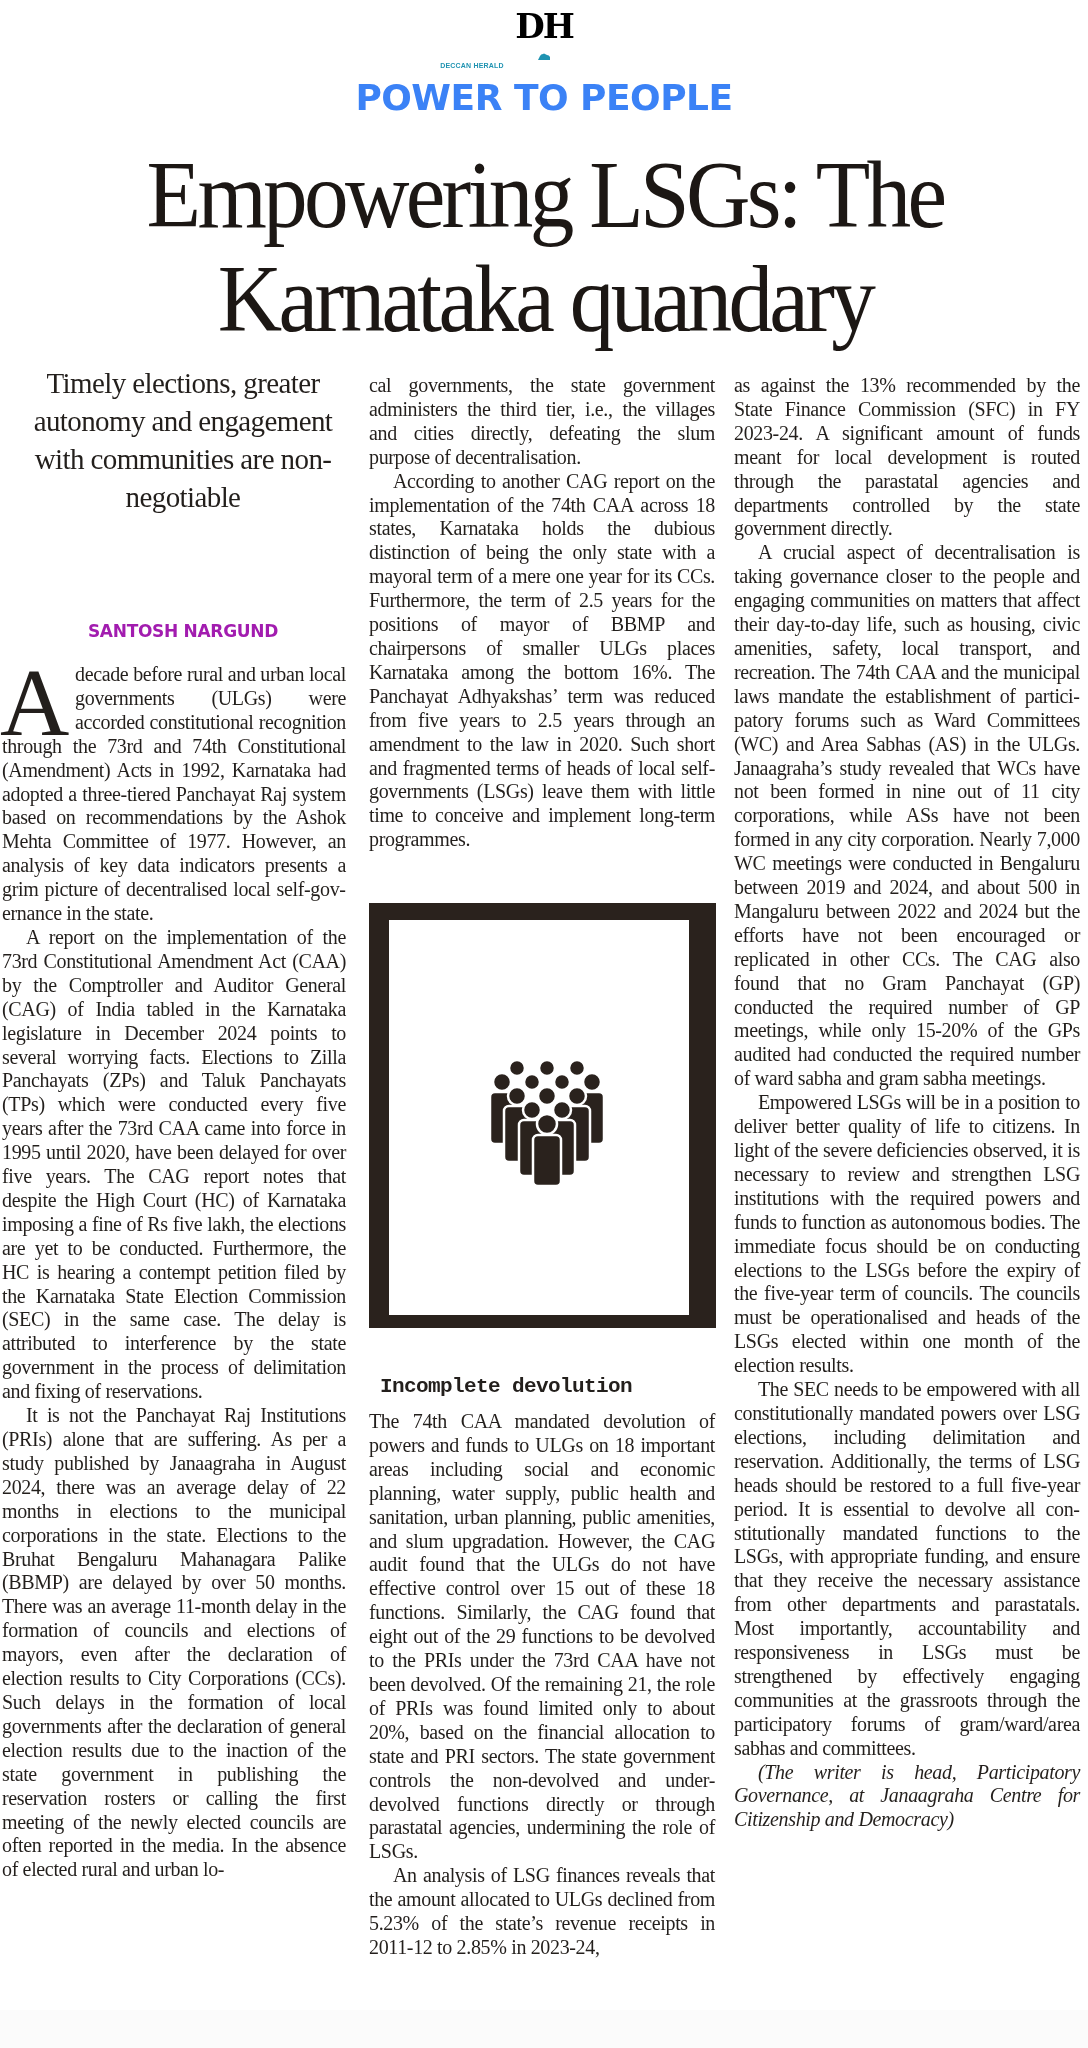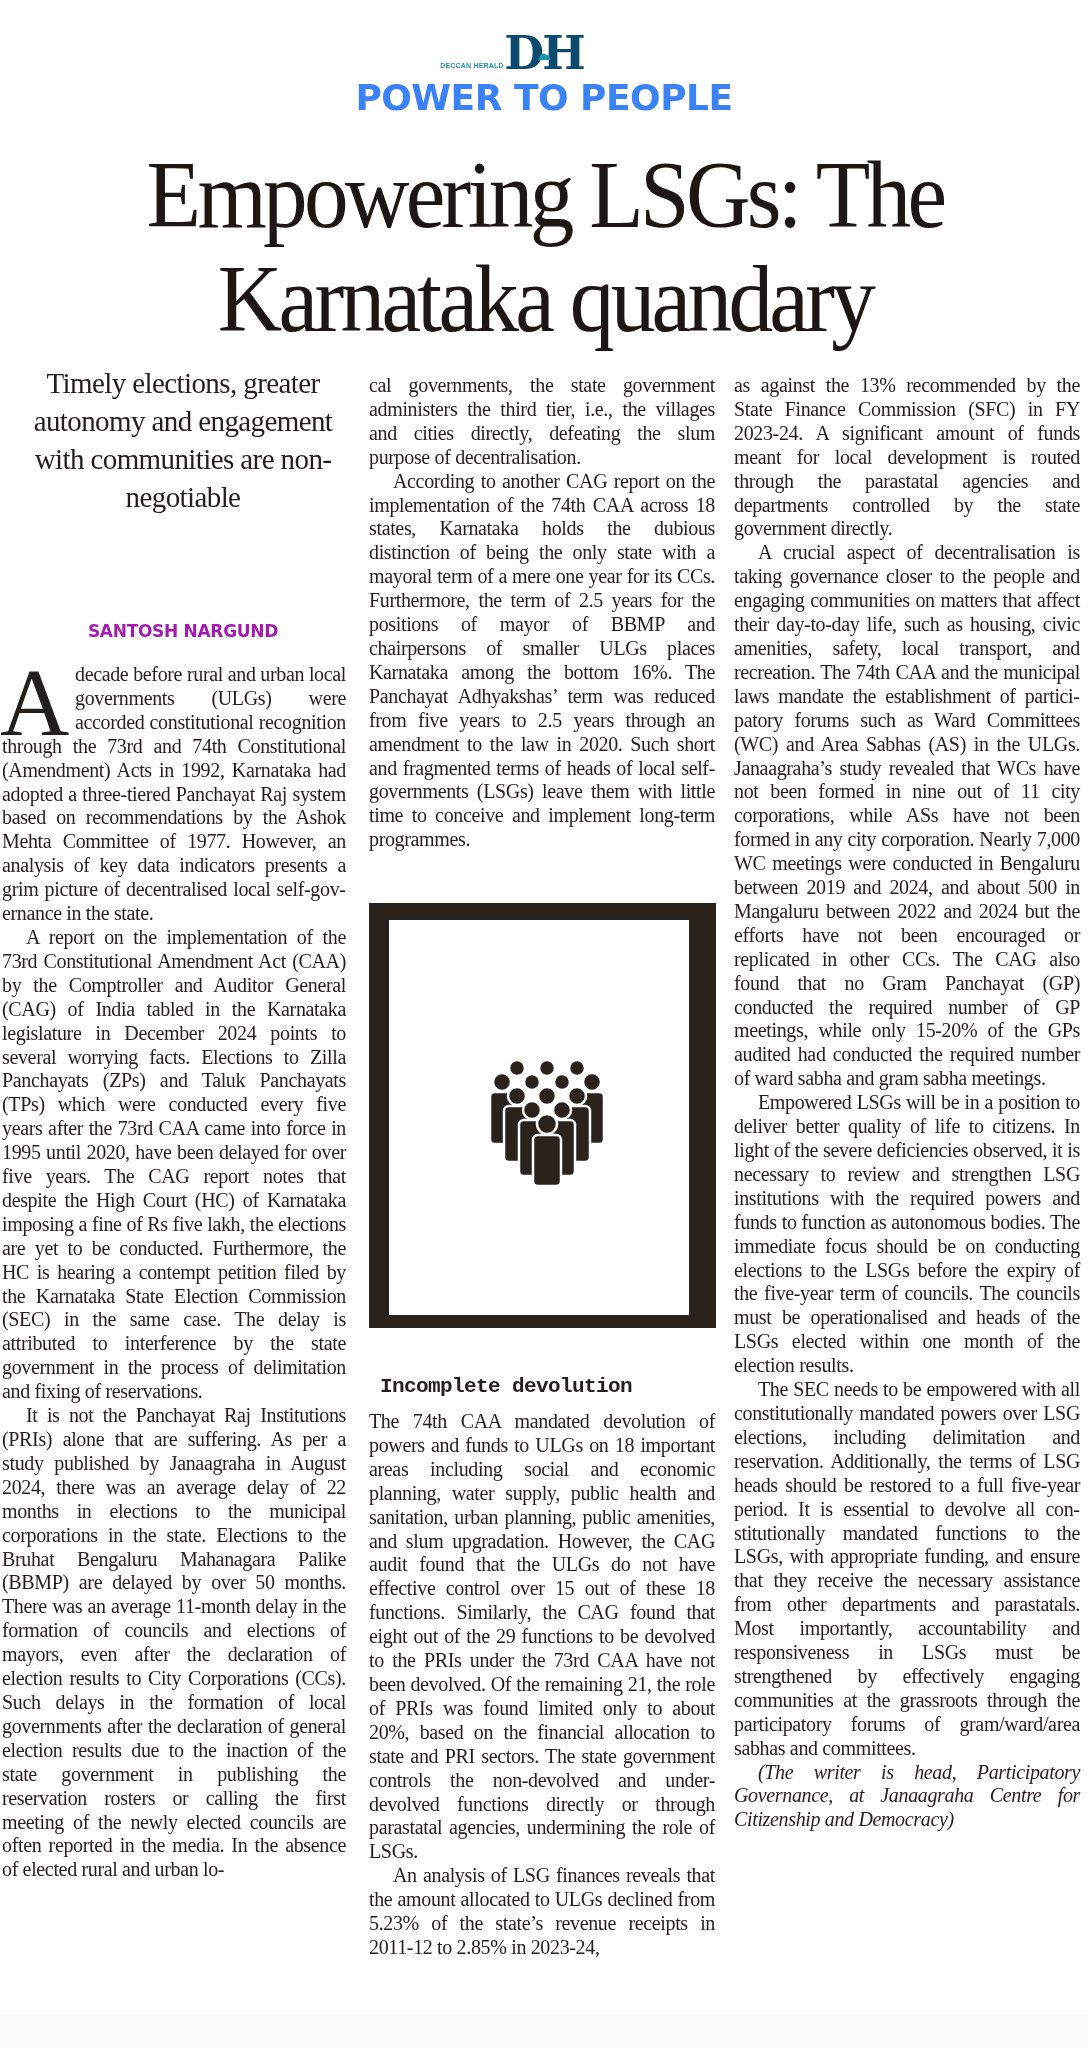--- a/index.html
+++ b/index.html
@@ -1,19 +1,19 @@
 <!DOCTYPE html>
 <html><head>
 <meta charset="utf-8">
 <style>
   html, body { margin: 0; padding: 0; background: #ffffff; }
   body { width: 1088px; height: 2048px; position: relative; overflow: hidden; color: #231f1c; }
   .masthead { position: absolute; left: 0; top: 0; width: 1088px; text-align: center; }
   .logo-dh { position: absolute; left: 0; width: 1088px; top: 2px; text-align: center;
-    font-family: "DejaVu Serif", serif; font-size: 46px; font-weight: bold; color: #0c4a6e; letter-spacing: -2px; line-height: 48px; margin-top: 27px; }
+    font-family: "DejaVu Serif", serif; font-size: 34px; font-weight: bold; color: #000000; letter-spacing: -2px; line-height: 48px; }
   .logo-emblem { position: absolute; left: 537px; top: 52px; width: 14px; height: 9px; }
   .logo-sub { position: absolute; left: 0; width: 944px; top: 62px; text-align: center;
     font-family: Liberation Sans, sans-serif; font-size: 7px; font-weight: bold; color: #1f93b1; letter-spacing: 0.2px; }
   .section-title { position: absolute; left: 0; width: 1088px; top: 80px; text-align: center;
     font-family: "DejaVu Sans", sans-serif; font-size: 36px; font-weight: bold; color: #3b82f6; letter-spacing: -0.5px; line-height: 36px; }
   .headline { position: absolute; left: 20px; width: 1050px; top: 143px; text-align: center;
     font-family: "Liberation Serif", serif; font-size: 96px; line-height: 104px; color: #1c1714;
     letter-spacing: -4px; transform: scaleX(0.93); transform-origin: center top; }
   .deck { position: absolute; left: 8px; width: 350px; top: 364px; text-align: center;
     font-family: "Liberation Serif", serif; font-size: 29px; line-height: 38px; color: #231f1c; letter-spacing: -0.6px; }

